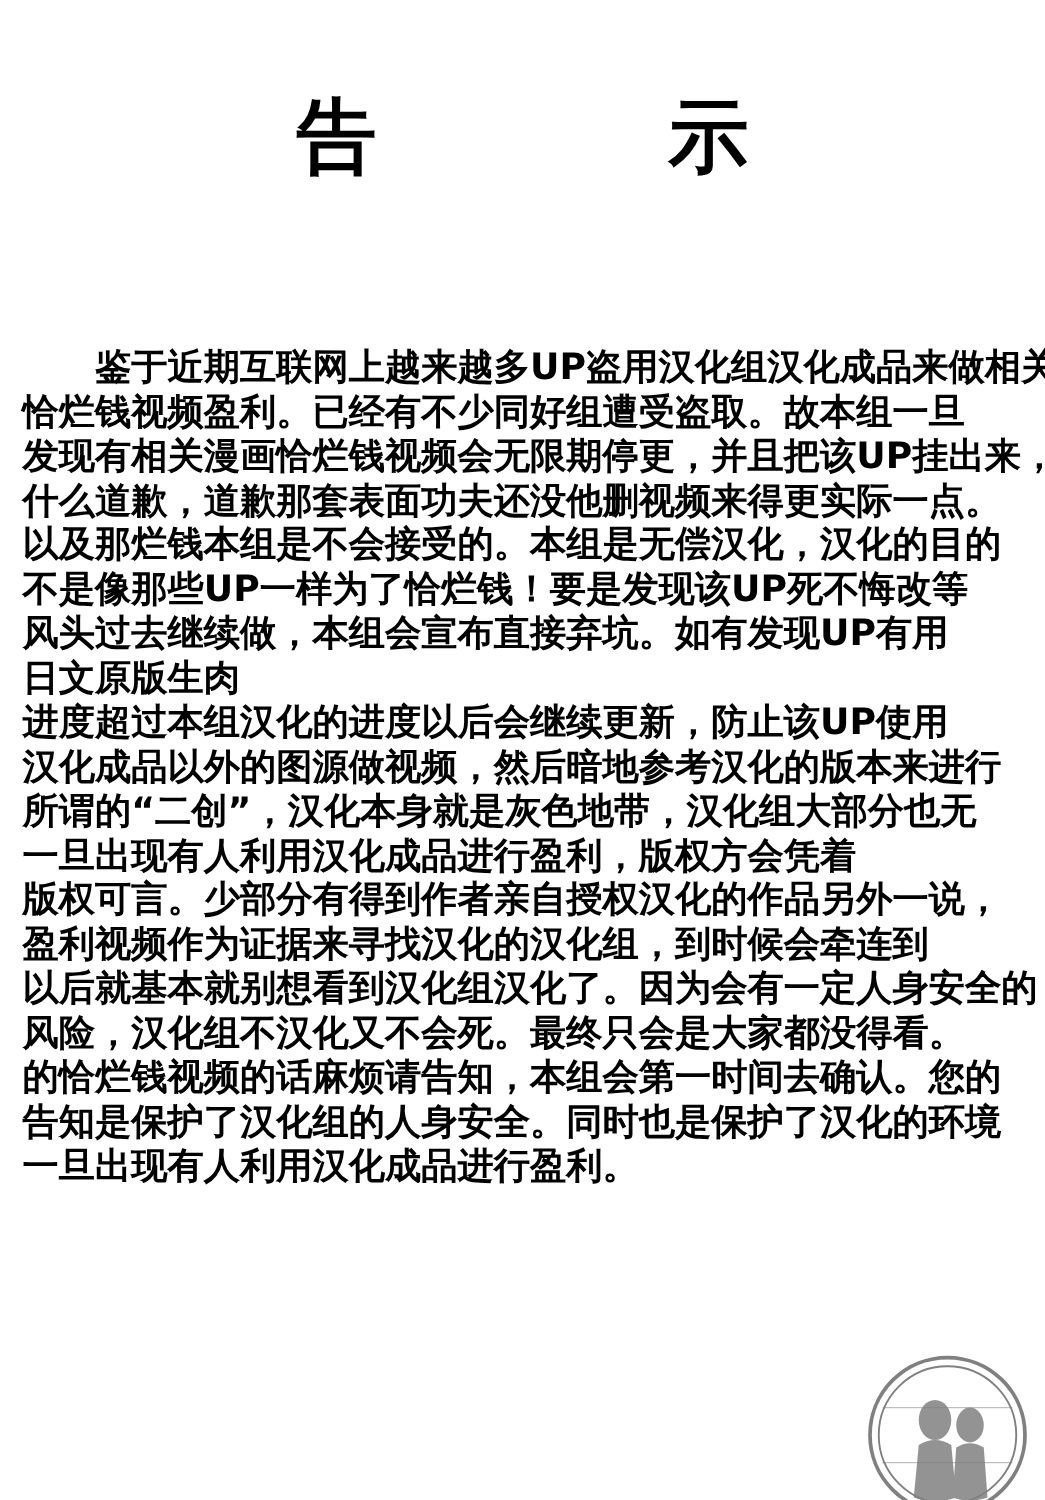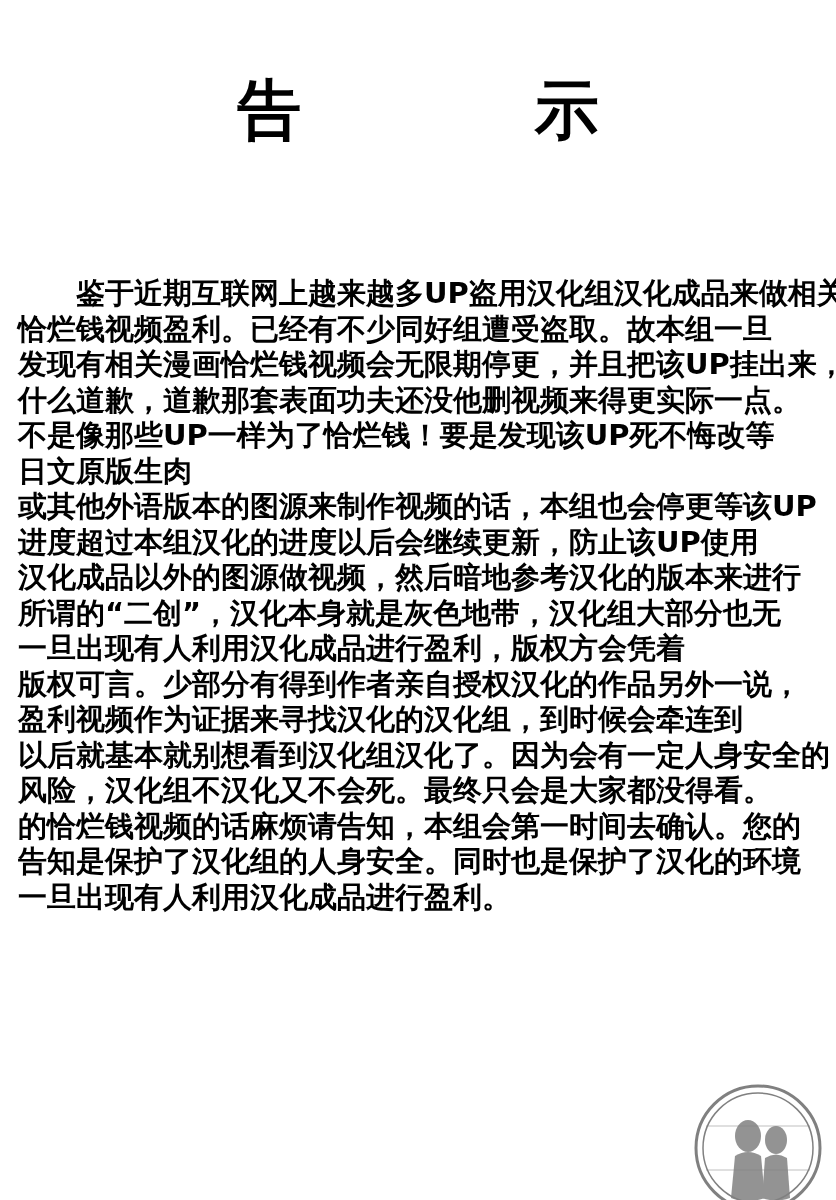--- a/index.html
+++ b/index.html
@@ -73,23 +73,24 @@
 
 <div class="page">
 
   <div class="notice-title">告　　示</div>
 
   <div class="body-block">
     <span class="body-line">　　鉴于近期互联网上越来越多UP盗用汉化组汉化成品来做相关</span>
     <span class="body-line">恰烂钱视频盈利。已经有不少同好组遭受盗取。故本组一旦</span>
     <span class="body-line">发现有相关漫画恰烂钱视频会无限期停更，并且把该UP挂出来，</span>
     <span class="body-line">什么道歉，道歉那套表面功夫还没他删视频来得更实际一点。</span>
+    <span class="body-line">以及那烂钱本组是不会接受的。本组是无偿汉化，汉化的目的</span>
     <span class="body-line">不是像那些UP一样为了恰烂钱！要是发现该UP死不悔改等</span>
+    <span class="body-line">风头过去继续做，本组会宣布直接弃坑。如有发现UP有用</span>
     <span class="body-line">日文原版生肉</span>
-    <span class="body-line">或其他外语版本的图源来制作视频的话，本组也会停更等该UP</span>
     <span class="body-line">进度超过本组汉化的进度以后会继续更新，防止该UP使用</span>
     <span class="body-line">汉化成品以外的图源做视频，然后暗地参考汉化的版本来进行</span>
     <span class="body-line">所谓的“二创”，汉化本身就是灰色地带，汉化组大部分也无</span>
     <span class="body-line">一旦出现有人利用汉化成品进行盈利，版权方会凭着</span>
     <span class="body-line">版权可言。少部分有得到作者亲自授权汉化的作品另外一说，</span>
     <span class="body-line">盈利视频作为证据来寻找汉化的汉化组，到时候会牵连到</span>
     <span class="body-line">以后就基本就别想看到汉化组汉化了。因为会有一定人身安全的</span>
     <span class="body-line">风险，汉化组不汉化又不会死。最终只会是大家都没得看。</span>
     <span class="body-line">的恰烂钱视频的话麻烦请告知，本组会第一时间去确认。您的</span>
     <span class="body-line">告知是保护了汉化组的人身安全。同时也是保护了汉化的环境</span>

